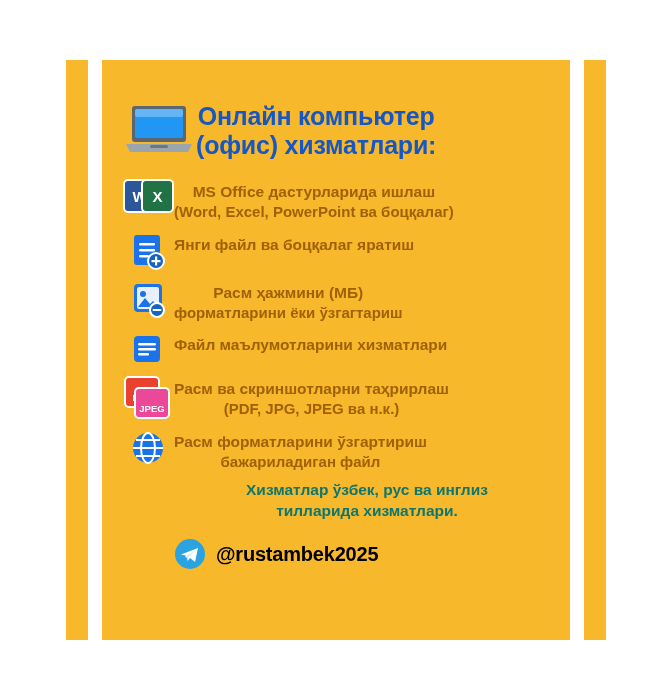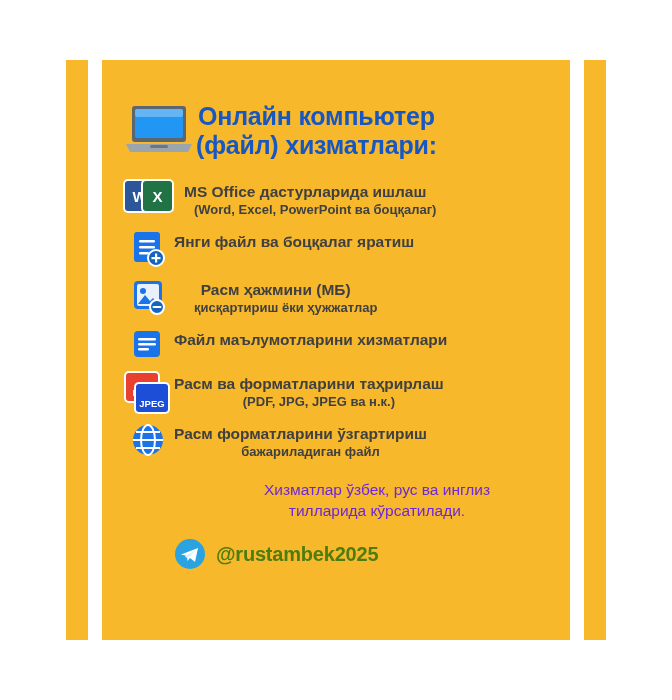--- a/index.html
+++ b/index.html
@@ -87,53 +87,52 @@
   }
   .row-icon {
     flex: 0 0 52px;
     width: 52px;
     display: flex;
     justify-content: center;
     align-items: flex-start;
     padding-top: 1px;
   }
   .row-text {
-    color: #404040;
+    color: #a16207;
     font-size: 15.5px;
     font-weight: bold;
     line-height: 1.30;
     padding-top: 2px;
   }
   .row-text .sub {
     display: block;
-    font-size: 13px;
-    font-weight: bold;
-    margin-left: 20px;
+    font-size: 15px;
+    font-weight: bold;
   }
 
   
   .footnote {
     position: absolute;
-    left: 85px;
+    left: 75px;
     top: 420px;
     width: 380px;
-    color: #6d28d9;
+    color: #0f766e;
     font-size: 15.5px;
-    font-weight: normal;
+    font-weight: bold;
     line-height: 1.35;
   }
   .contact {
     position: absolute;
     left: 72px;
     top: 478px;
     display: flex;
     align-items: center;
   }
   .contact-handle {
-    color: #4d7c0f;
+    color: #000000;
     font-size: 20px;
     font-weight: bold;
     margin-left: 10px;
     letter-spacing: -0.2px;
   }
 
   
   .ic { display: block; }
 
   
@@ -174,21 +173,21 @@
     font-size: 9.5px;
     font-weight: bold;
     display: flex;
     align-items: flex-end;
     justify-content: center;
     padding-bottom: 3px;
     box-sizing: border-box;
     box-shadow: 0 0 0 2px #ffffff;
   }
   .file-pdf  { left: 2px;  top: 0;  background: #e8412f; }
-  .file-jpeg { left: 12px; top: 11px; background: #1d4ed8; }
+  .file-jpeg { left: 12px; top: 11px; background: #ec4899; }
 </style>
 </head>
 <body>
 
 <div id="poster">
 
   <div class="banner">
     <div class="stripe stripe-left"></div>
     <div class="stripe stripe-gap-l"></div>
     <div class="stripe stripe-main"></div>
@@ -202,21 +201,21 @@
           <svg class="ic" width="70" height="52" viewBox="0 0 70 52" aria-hidden="true">
             <rect x="8" y="2" width="54" height="36" rx="3" fill="#5b6670"></rect>
             <rect x="11" y="5" width="48" height="29" rx="2" fill="#2196f3"></rect>
             <rect x="11" y="5" width="48" height="8" rx="2" fill="#64b5f6"></rect>
             <path d="M2 40 h66 l-4 8 H6 z" fill="#9aa5ad"></path>
             <rect x="26" y="41" width="18" height="3" rx="1.5" fill="#6b7780"></rect>
           </svg>
         </div>
         <div class="title">
           <div>Онлайн компьютер</div>
-          <div>(файл) хизматлари:</div>
+          <div>(офис) хизматлари:</div>
         </div>
       </div>
 
       <div class="list">
 
         <div class="row">
           <div class="row-icon">
             <div class="office">
               <div class="tile tile-w">W</div>
               <div class="tile tile-x">X</div>
@@ -251,21 +250,21 @@
               <rect x="3" y="2" width="28" height="28" rx="4" fill="#1a73e8"></rect>
               <rect x="6" y="5" width="22" height="22" rx="2" fill="#e8f0fe"></rect>
               <circle cx="12" cy="12" r="3" fill="#1a73e8"></circle>
               <path d="M7 25 l7-9 5 6 3-3 5 6 z" fill="#1a73e8"></path>
               <circle cx="26" cy="28" r="7" fill="#1565c0" stroke="#ffffff" stroke-width="2"></circle>
               <path d="M22.5 28 h7" stroke="#ffffff" stroke-width="2" stroke-linecap="round"></path>
             </svg>
           </div>
           <div class="row-text">
             <span>Расм ҳажмини (МБ)</span>
-            <span class="sub">қисқартириш ёки ҳужжатлар</span>
+            <span class="sub">форматларини ёки ўзгагтариш</span>
           </div>
         </div>
 
         <div class="row">
           <div class="row-icon">
             <svg class="ic" width="34" height="32" viewBox="0 0 34 32" aria-hidden="true">
               <rect x="3" y="2" width="26" height="26" rx="4" fill="#1a73e8"></rect>
               <rect x="7" y="9" width="18" height="2.4" rx="1.2" fill="#ffffff"></rect>
               <rect x="7" y="14" width="18" height="2.4" rx="1.2" fill="#ffffff"></rect>
               <rect x="7" y="19" width="11" height="2.4" rx="1.2" fill="#ffffff"></rect>
@@ -277,21 +276,21 @@
         </div>
 
         <div class="row">
           <div class="row-icon">
             <div class="files">
               <div class="file-tag file-pdf">PDF</div>
               <div class="file-tag file-jpeg">JPEG</div>
             </div>
           </div>
           <div class="row-text">
-            <span>Расм ва форматларини таҳрирлаш</span>
+            <span>Расм ва скриншотларни таҳрирлаш</span>
             <span class="sub">(PDF, JPG, JPEG ва н.к.)</span>
           </div>
         </div>
 
         <div class="row">
           <div class="row-icon">
             <svg class="ic" width="34" height="34" viewBox="0 0 34 34" aria-hidden="true">
               <circle cx="17" cy="17" r="15" fill="#1a73e8"></circle>
               <ellipse cx="17" cy="17" rx="7" ry="15" fill="none" stroke="#ffffff" stroke-width="2"></ellipse>
               <line x1="2" y1="17" x2="32" y2="17" stroke="#ffffff" stroke-width="2"></line>
@@ -301,21 +300,21 @@
           <div class="row-text">
             <span>Расм форматларини ўзгартириш</span>
             <span class="sub">бажариладиган файл</span>
           </div>
         </div>
 
       </div>
 
       <div class="footnote">
         <div>Хизматлар ўзбек, рус ва инглиз</div>
-        <div>тилларида кўрсатилади.</div>
+        <div>тилларида хизматлари.</div>
       </div>
 
       <div class="contact">
         <span>
           <svg class="ic" width="32" height="32" viewBox="0 0 32 32" aria-hidden="true">
             <circle cx="16" cy="16" r="15" fill="#2aa3e0"></circle>
             <path d="M7 16.5 l17-6.5 -3 14 -5-4 -2.5 3 -0.5-5 z" fill="#ffffff"></path>
             <path d="M11 18.5 l10-6 -7.5 8 z" fill="#d7eefb"></path>
           </svg>
         </span>

